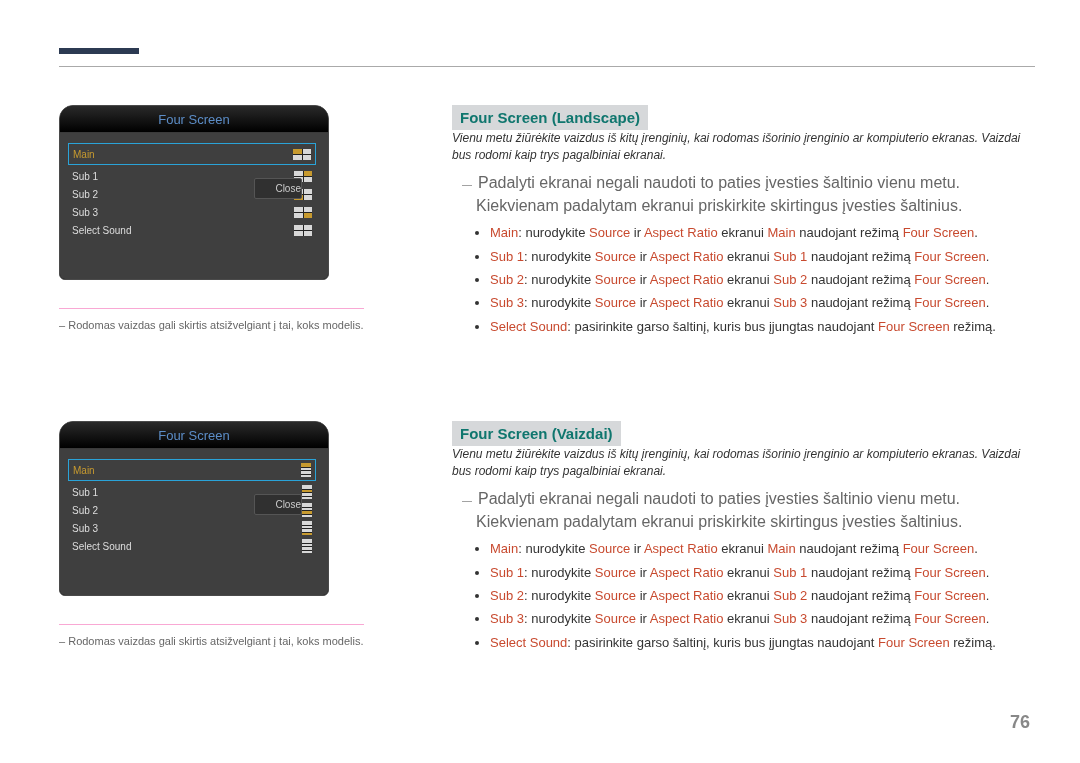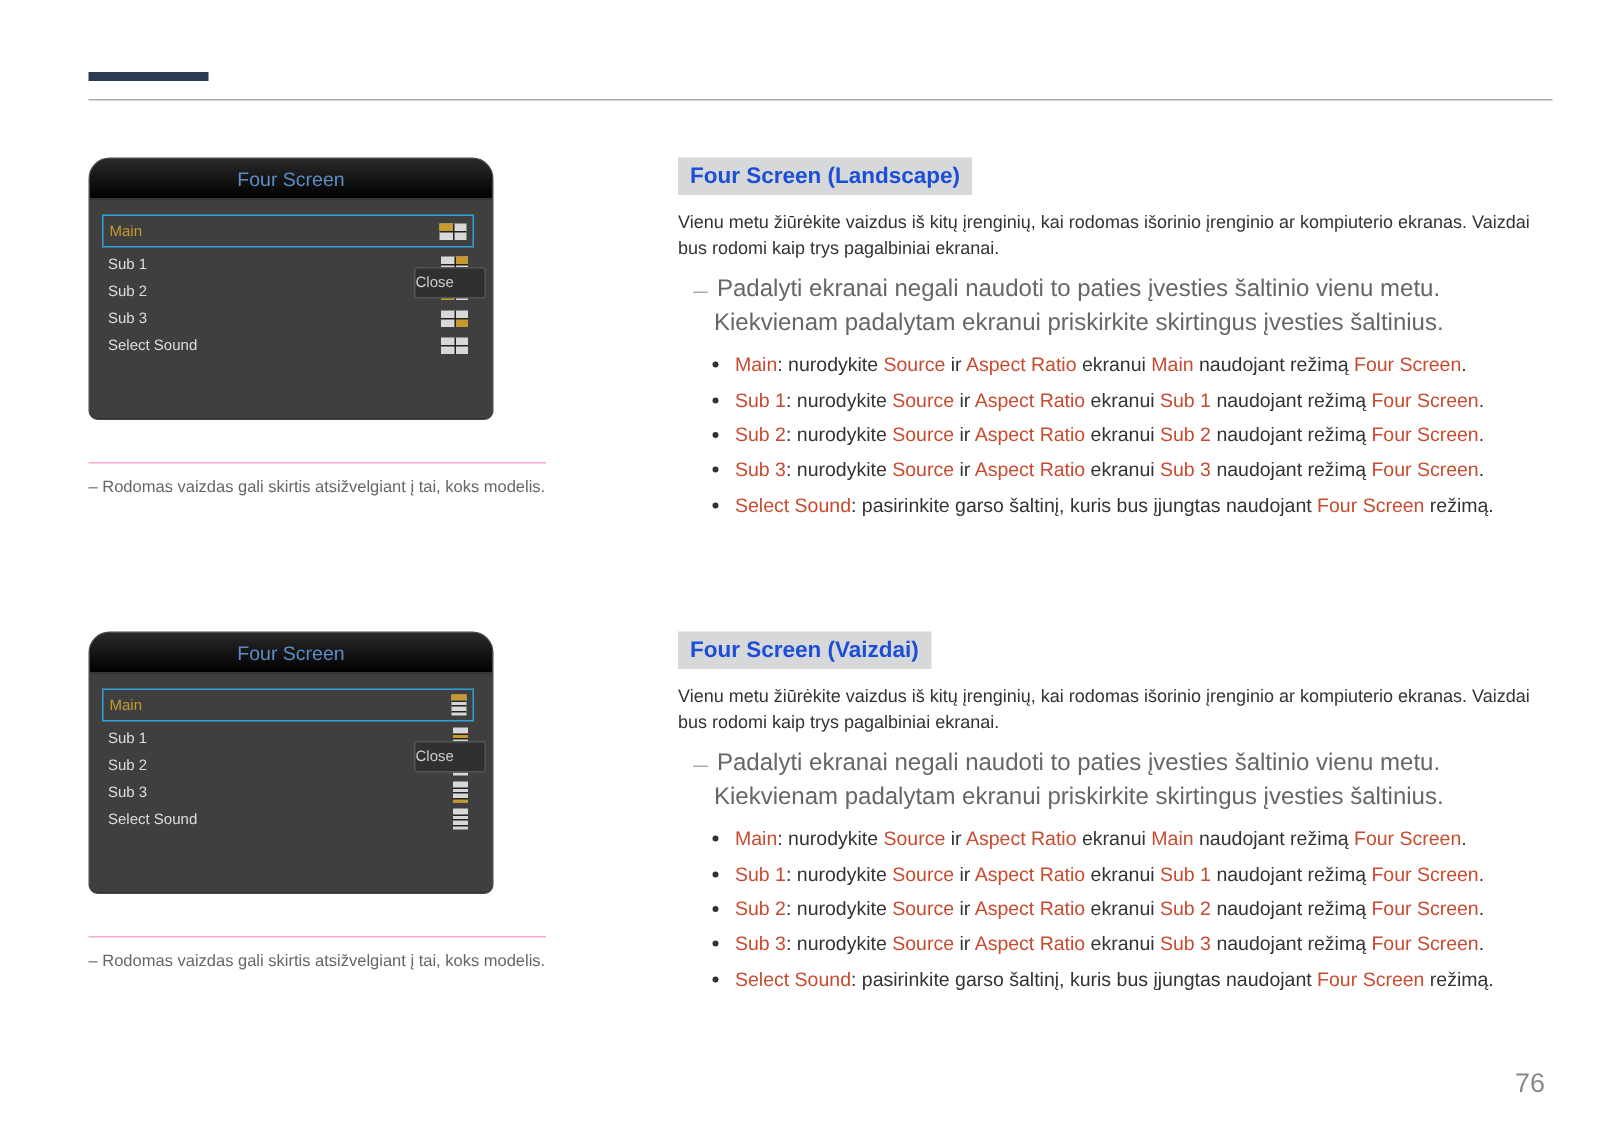--- a/index.html
+++ b/index.html
@@ -110,25 +110,25 @@
     flex: 0 0 10px;
   }
   .osd-icon.p .seg{position:absolute;left:0;width:100%;height:25%;border-top:1px solid #222;}
   .osd-icon.p .s1{top:0;border-top:none;}
   .osd-icon.p .s2{top:25%;}
   .osd-icon.p .s3{top:50%;}
   .osd-icon.p .s4{top:75%;}
 
   .osd-close {
     position: absolute;
-    right: 4px;
+    right: 26px;
     bottom: 85px;
     width: 48px;
     padding: 4px 0;
-    text-align: left;
+    text-align: right;
     font-size: 10px;
     color: #ccc;
     background: #303030;
     border: 1px solid #555;
     border-radius: 2px;
   }
   .osd.landscape .osd-close { bottom: 80px; }
   .osd.portrait .osd-close { bottom: 80px; }
 
   .img-note {
@@ -137,31 +137,31 @@
     border-top: 1px solid #f9a8d4;
     padding-top: 10px;
     margin-top: 28px;
     width: 305px;
   }
 
   
   .heading {
     display: inline-block;
     background: #d6d8da;
-    color: #1d4ed8;
+    color: #0f766e;
     font-size: 15px;
     font-weight: bold;
     padding: 4px 8px;
-    margin-bottom: 10px;
   }
   .para {
     font-size: 12px;
     line-height: 1.45;
     color: #333;
     margin-bottom: 6px;
+    font-style: italic;
   }
   .note-line {
     font-size: 16px;
     color: #666;
     line-height: 1.45;
     padding-left: 24px;
     text-indent: -14px;
     margin-bottom: 4px;
   }
   .note-line::before {
@@ -180,20 +180,21 @@
     line-height: 1.8;
     color: #333;
   }
   .k-red { color: #c84a2f; }
   .page-num {
     position: absolute;
     right: 50px;
     bottom: 30px;
     font-size: 18px;
     color: #888;
+    font-weight: bold;
   }
 </style>
 </head>
 <body>
 
 <div class="top-bar"></div>
 <div class="top-rule"></div>
 
 <div class="left-col sec1-left">
   <div class="osd landscape">

